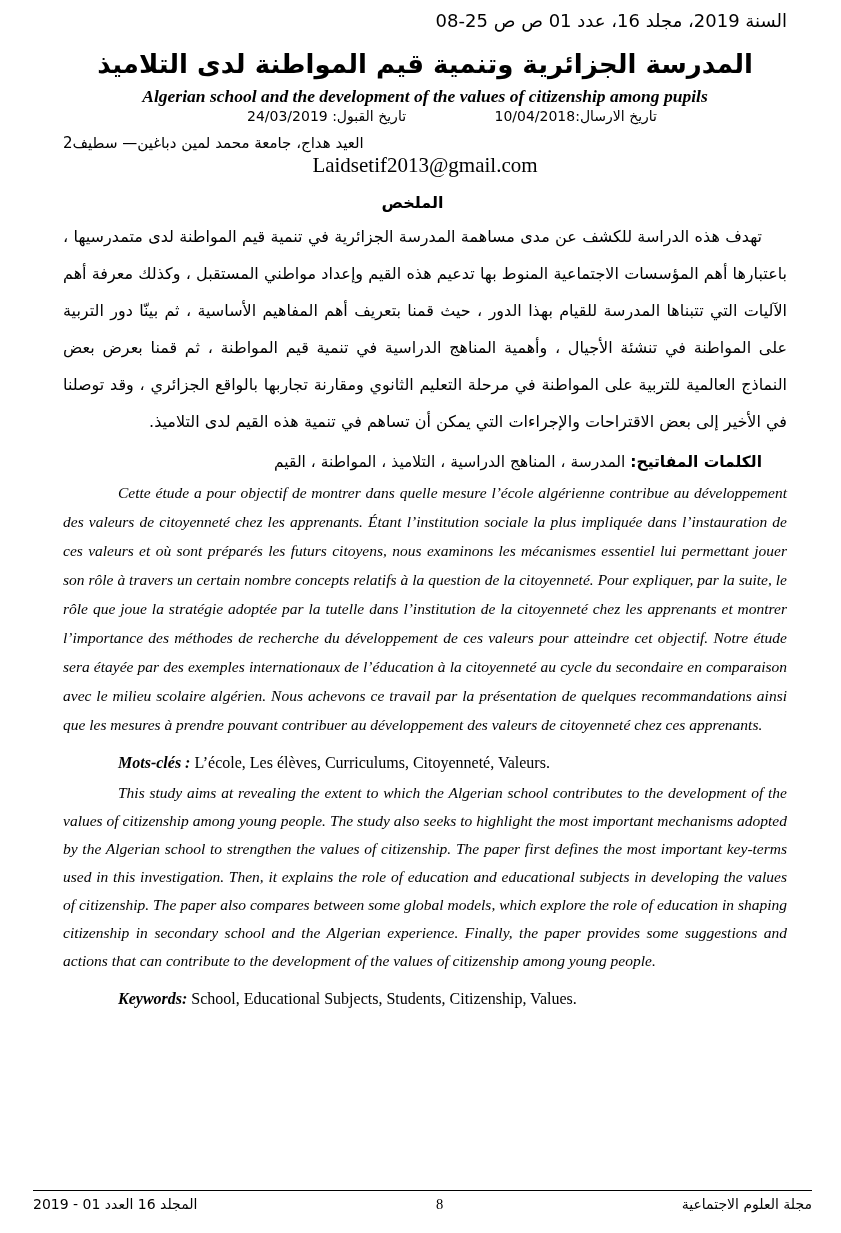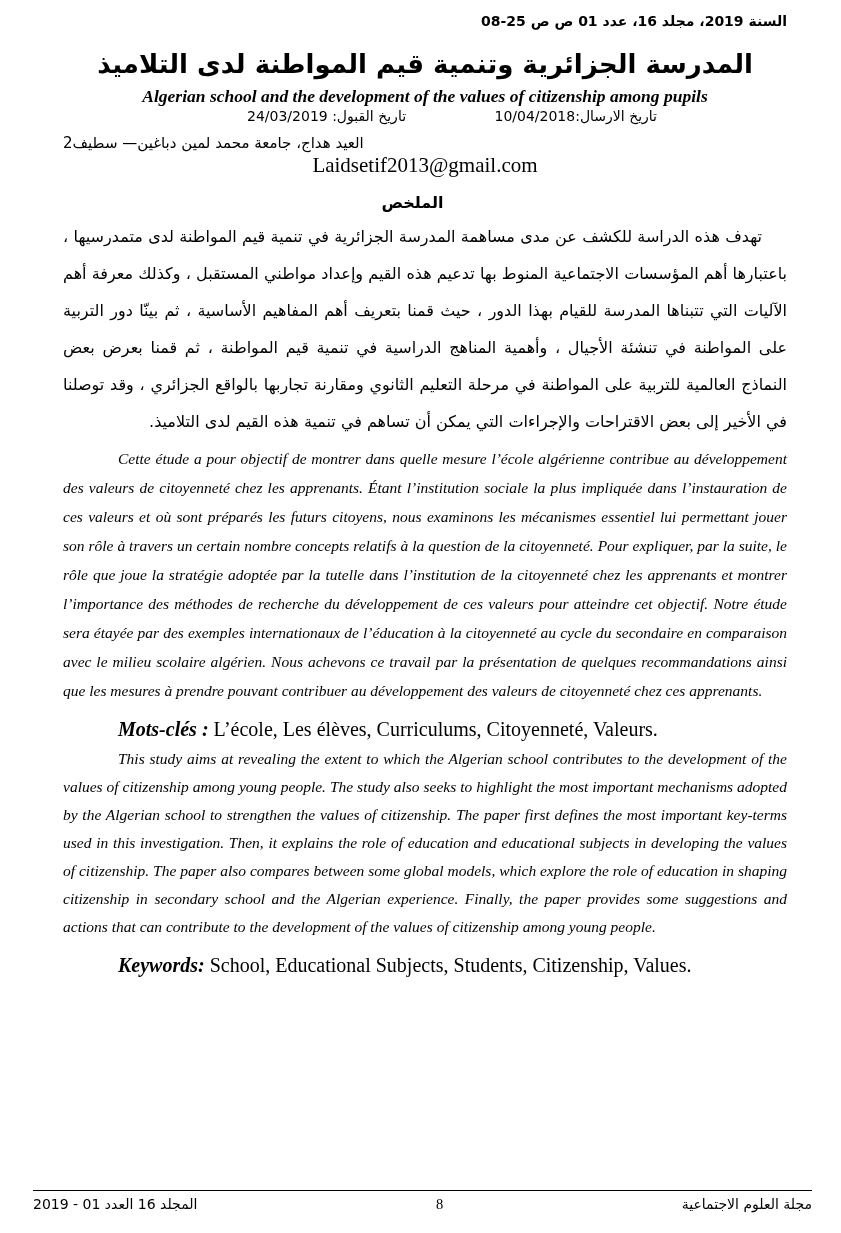--- a/index.html
+++ b/index.html
@@ -11,22 +11,22 @@
     color: #000000;
     font-family: "Liberation Serif", serif;
   }
   .content { padding: 10px 54px 0 63px; }
 
   
   .ar { font-family: "DejaVu Sans", sans-serif; direction: rtl; unicode-bidi: plaintext; }
 
   .issue-line {
     text-align: right;
-    font-size: 14px;
-    font-weight: bold;
+    font-size: 18px;
+    font-weight: normal;
     line-height: 22px;
   }
   .title-ar {
     margin-top: 12px;
     text-align: center;
     font-size: 26px;
     font-weight: bold;
     line-height: 40px;
   }
   .title-en {
@@ -81,21 +81,21 @@
     font-size: 15.5px;
     font-style: italic;
     line-height: 29px;
     text-align: justify;
     text-indent: 55px;
   }
   .para-latin.en { line-height: 28px; }
   .kw-latin {
     margin-top: 12px;
     padding-left: 55px;
-    font-size: 20px;
+    font-size: 16px;
     line-height: 24px;
   }
   .kw-latin .label { font-weight: bold; font-style: italic; }
 
   .footer {
     position: absolute;
     left: 33px; right: 29px;
     top: 1190px;
     border-top: 1.5px solid #000000;
     padding-top: 3px;
@@ -125,20 +125,24 @@
     </div>
 
     <div class="author-line ar" dir="rtl">العيد هداج، جامعة محمد لمين دباغين— سطيف2</div>
 
     <div class="email-line">Laidsetif2013@gmail.com</div>
 
     <div class="h-ar ar" dir="rtl">الملخص</div>
 
     <div class="para-ar ar" dir="rtl">تهدف هذه الدراسة للكشف عن  مدى مساهمة المدرسة الجزائرية في تنمية قيم المواطنة لدى متمدرسيها ، باعتبارها أهم المؤسسات الاجتماعية المنوط بها تدعيم هذه القيم وإعداد مواطني المستقبل ، وكذلك معرفة أهم الآليات التي تتبناها المدرسة للقيام بهذا الدور ، حيث قمنا بتعريف أهم المفاهيم الأساسية ، ثم بينّا دور التربية على المواطنة في تنشئة الأجيال ، وأهمية المناهج الدراسية في تنمية قيم المواطنة ، ثم قمنا بعرض بعض النماذج العالمية للتربية على المواطنة في مرحلة التعليم الثانوي ومقارنة تجاربها بالواقع الجزائري ، وقد توصلنا في الأخير إلى بعض الاقتراحات والإجراءات التي يمكن أن تساهم في تنمية هذه القيم لدى التلاميذ.</div>
 
+    <div class="kw-ar ar" dir="rtl">
+      <span class="label">الكلمات المفاتيح:</span>
+      <span>المدرسة ، المناهج الدراسية ، التلاميذ ، المواطنة ، القيم</span>
+    </div>
 
 
     <div class="para-latin" lang="fr">Cette étude a pour objectif de montrer dans quelle mesure l’école algérienne contribue au développement des valeurs de citoyenneté chez les apprenants. Étant l’institution sociale la plus impliquée dans l’instauration de ces valeurs et où sont préparés les futurs citoyens, nous examinons les mécanismes essentiel lui permettant jouer son rôle à travers un certain nombre concepts relatifs à la question de la citoyenneté.  Pour expliquer, par la suite, le rôle que joue la stratégie adoptée par la tutelle dans l’institution de la citoyenneté chez les apprenants et montrer l’importance des méthodes de recherche du développement de ces valeurs pour atteindre cet objectif. Notre étude sera étayée par des exemples internationaux de l’éducation à la citoyenneté au cycle du secondaire en comparaison avec le milieu scolaire algérien. Nous achevons ce travail par la présentation de quelques recommandations ainsi que les mesures à prendre pouvant contribuer au développement des valeurs de citoyenneté chez ces apprenants.</div>
 
     <div class="kw-latin">
       <span class="label">Mots-clés :</span>
       <span>L’école, Les élèves, Curriculums, Citoyenneté, Valeurs.</span>
     </div>
 
 

